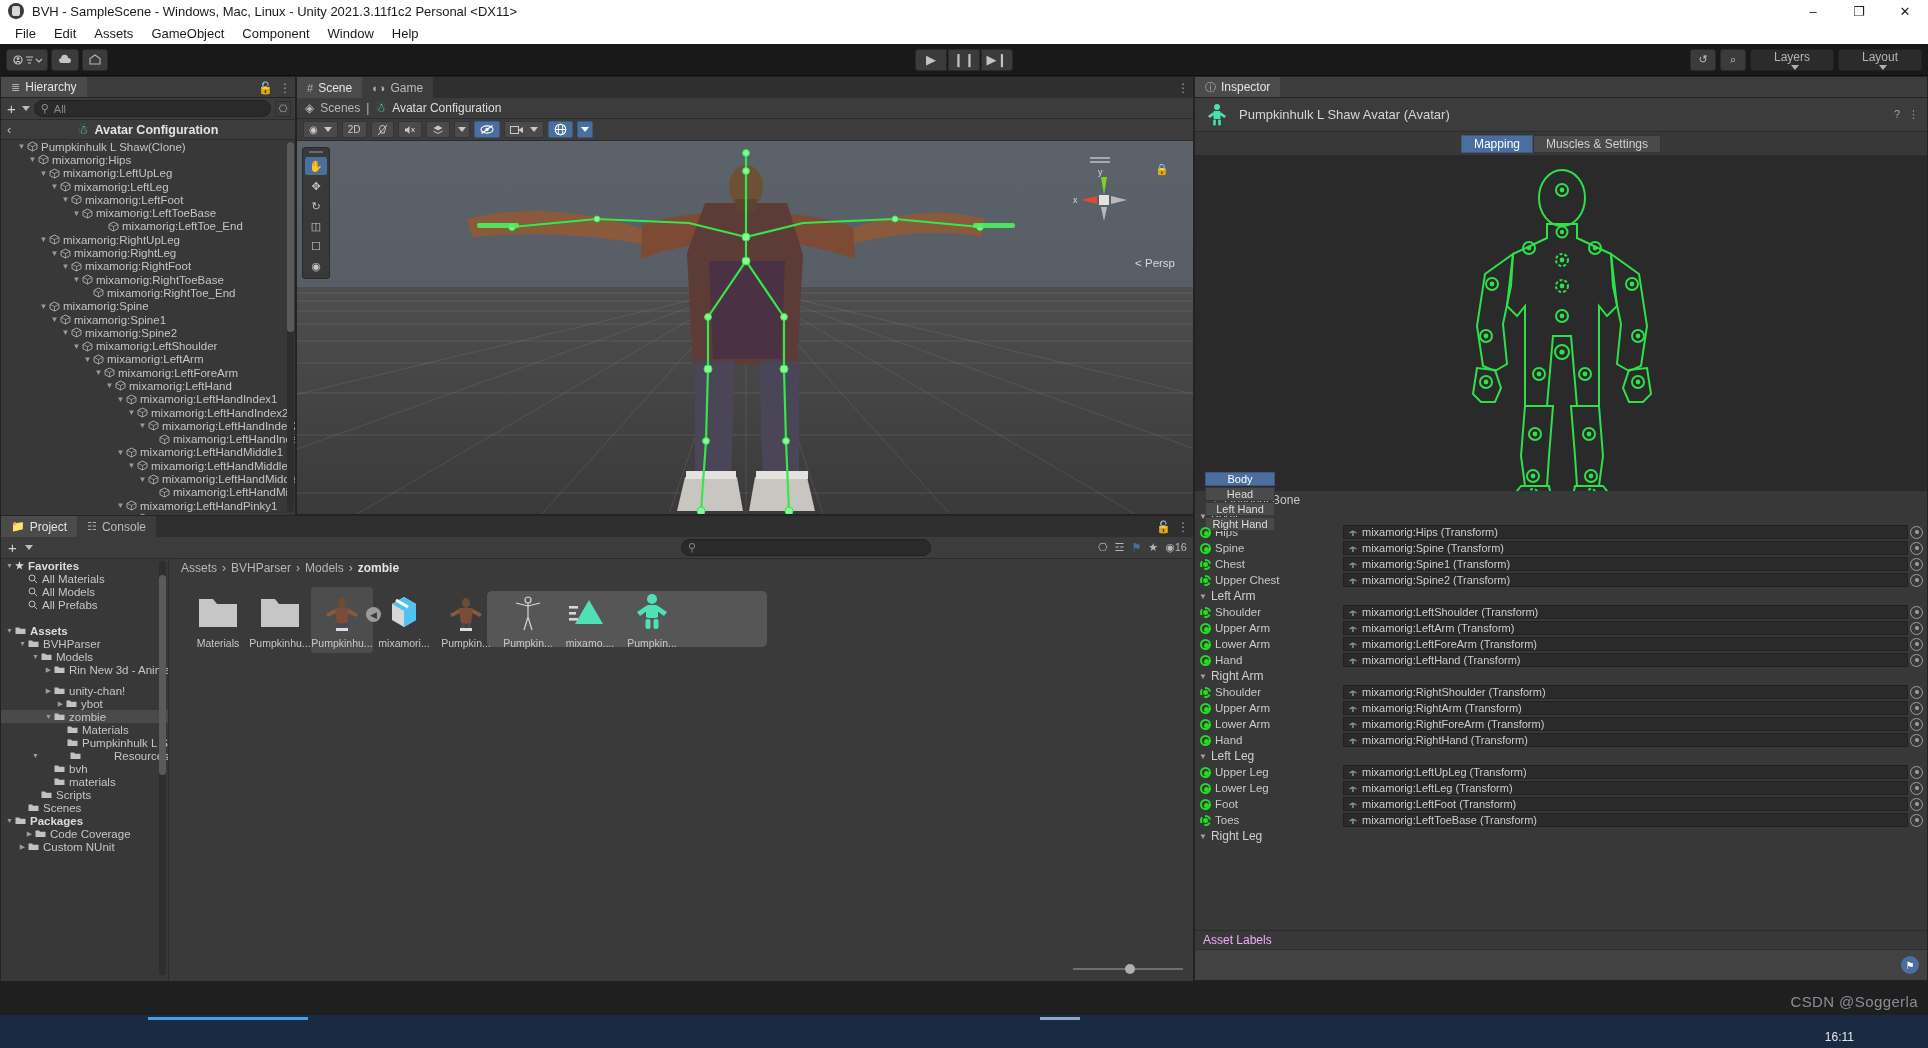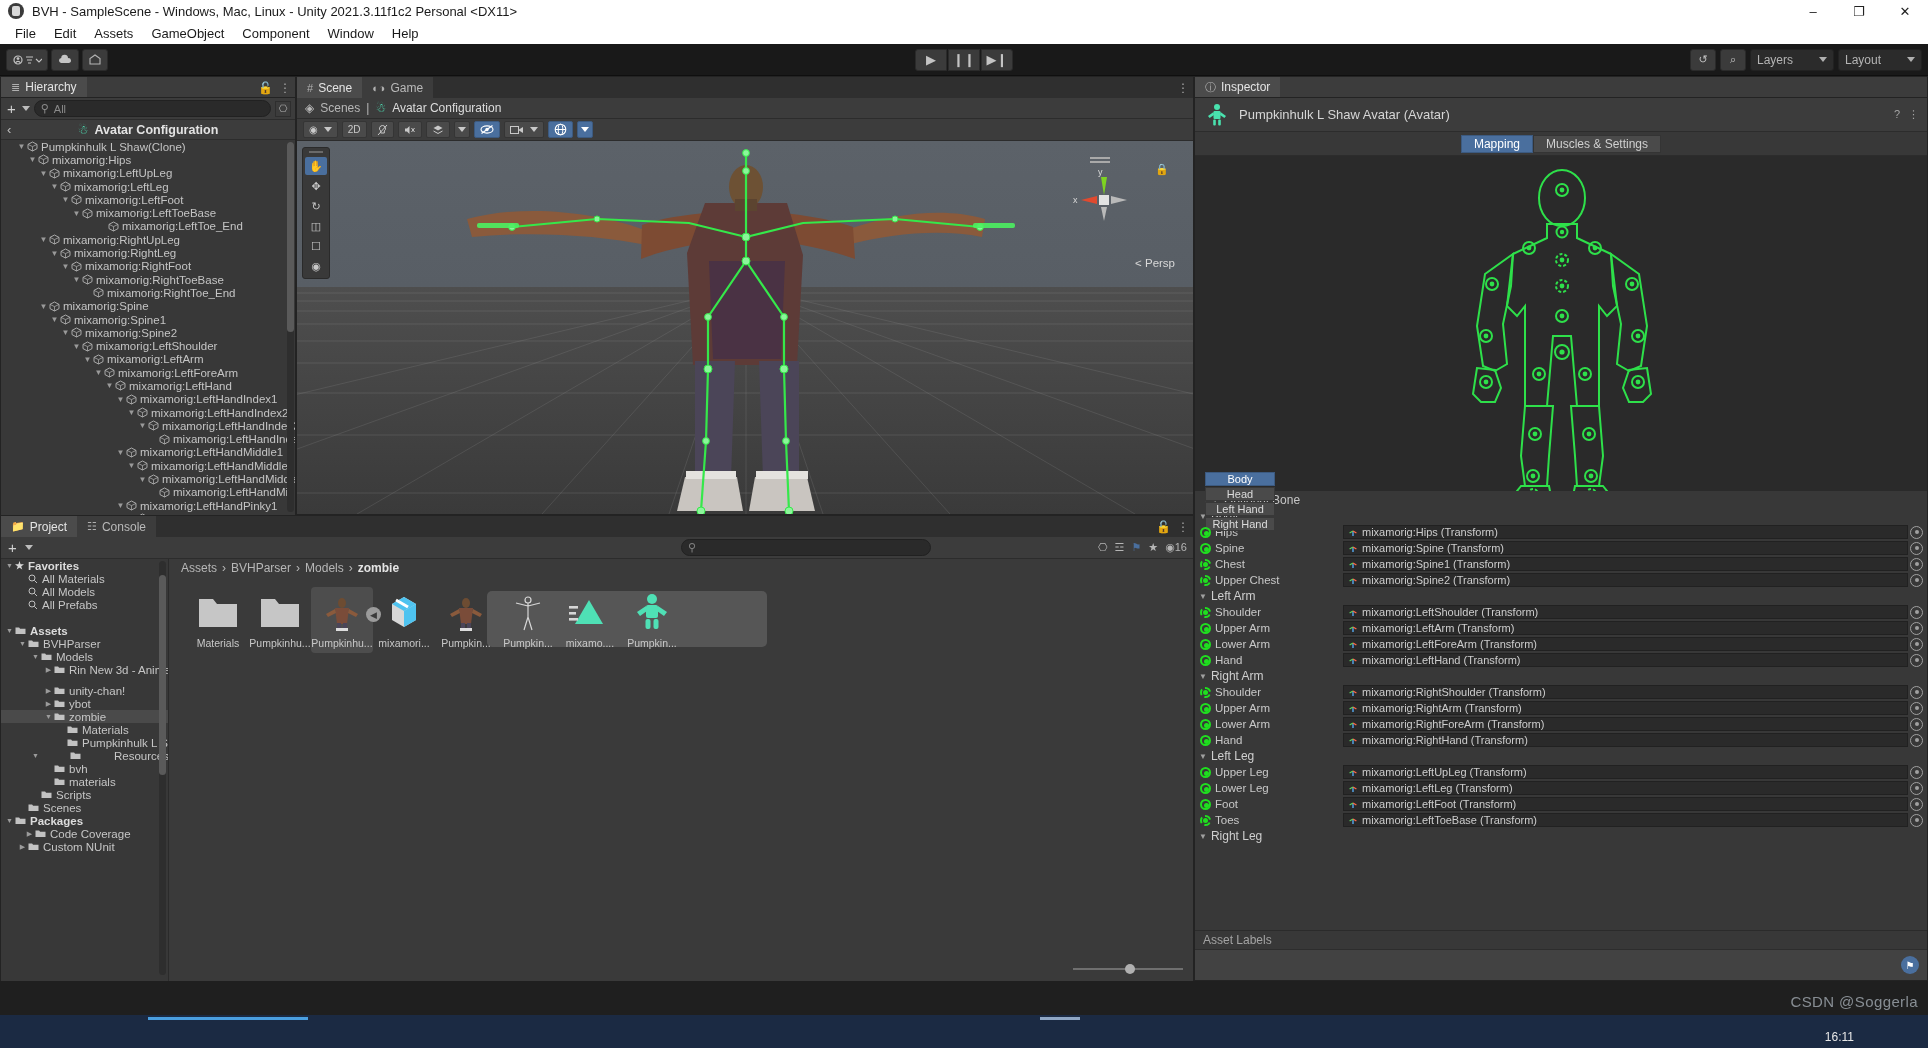--- a/index.html
+++ b/index.html
@@ -64,21 +64,21 @@
     display: flex; align-items: center; justify-content: center; color: #c4c4c4;
   }
   .tb-center .pbtn:first-child { border-radius: 3px 0 0 3px; }
   .tb-center .pbtn:last-child { border-radius: 0 3px 3px 0; }
   .tb-right {
     position: absolute; right: 6px; display: flex; align-items: center; gap: 4px;
   }
   .tb-dd {
     height: 22px; background: #2b2b2b; border: 1px solid #212121; border-radius: 3px;
     display: flex; align-items: center; justify-content: space-between;
-    color: #b4b4b4; font-size: 12px; padding: 0 6px; min-width: 84px;
+    color: #b4b4b4; font-size: 12px; padding: 0 6px; min-width: 84px; flex-direction: column;
   }
   .caret { width: 0; height: 0; border-left: 4px solid transparent; border-right: 4px solid transparent;
            border-top: 5px solid #b0b0b0; margin-left: 6px; }
 
   
   .panel { position: absolute; background: #383838; border: 1px solid #232323; }
   .panel-tabs {
     height: 21px; background: #3c3c3c; display: flex; align-items: stretch;
     border-bottom: 1px solid #232323; position: relative;
   }
@@ -204,21 +204,21 @@
   .objfield .axesico { color: #7ab4ff; font-size: 9px; }
   .pickdot {
     width: 13px; height: 13px; border-radius: 50%; border: 1.5px solid #a0a0a0;
     flex: 0 0 13px; position: relative; margin-right: 4px;
   }
   .pickdot::after { content:""; position:absolute; left:3.5px; top:3.5px; width:4px; height:4px; border-radius:50%; background:#a0a0a0; }
   .asset-labels {
     position: absolute; bottom: 0; left: 0; right: 0; height: 50px; background: #383838;
     border-top: 1px solid #2b2b2b;
   }
-  .asset-labels .alh { height: 18px; display: flex; align-items: center; padding-left: 8px; font-size: 12px; color: #a3a3a3; }
+  .asset-labels .alh { height: 18px; display: flex; align-items: center; padding-left: 8px; font-size: 12px; color: #f0abfc; }
   .asset-labels .alb { height: 31px; background: #424242; border-top: 1px solid #2d2d2d; position: relative; }
   .tag-btn { position: absolute; right: 8px; top: 6px; width: 18px; height: 18px; border-radius: 50%; background: #4a6f9e; display: flex; align-items: center; justify-content: center; color: #fff; font-size: 10px; }
 
   
   #project { left: 0; top: 515px; width: 1194px; height: 466px; }
   .proj-tabs { height: 21px; background: #2f2f2f; display: flex; position: relative; }
   .proj-toolbar { height: 22px; background: #3c3c3c; display: flex; align-items: center; padding: 0 5px; gap: 6px; border-bottom: 1px solid #2c2c2c; position: relative; }
   .proj-search { position: absolute; left: 680px; width: 250px; height: 17px; background: #2a2a2a; border: 1px solid #212121; border-radius: 9px; display: flex; align-items: center; padding: 0 6px; color: #7f7f7f; font-size: 11px; }
   .proj-tb-right { position: absolute; right: 6px; display: flex; align-items: center; gap: 7px; color: #b5b5b5; font-size: 11px; }
   .proj-body { display: flex; height: 423px; }
@@ -1353,21 +1353,21 @@
           </div>
           <div class="ptrow" style="padding-left: 42px; margin-top: 8px;">
             <span class="tri">▶</span>
             <span class="fico">
               <svg width="11" height="9" viewBox="0 0 11 9">
                 <path d="M0.5 1.5h3.6l1 1.2h5.4V8H0.5z" fill="#c2c2c2"></path>
               </svg>
             </span>
             <span>unity-chan!</span>
           </div>
-          <div class="ptrow" style="padding-left: 42px;">
+          <div class="ptrow" style="padding-left: 54px;">
             <span class="tri">▶</span>
             <span class="fico">
               <svg width="11" height="9" viewBox="0 0 11 9">
                 <path d="M0.5 1.5h3.6l1 1.2h5.4V8H0.5z" fill="#c2c2c2"></path>
               </svg>
             </span>
             <span>ybot</span>
           </div>
           <div class="ptrow sel" style="padding-left: 42px;">
             <span class="tri">▼</span>

